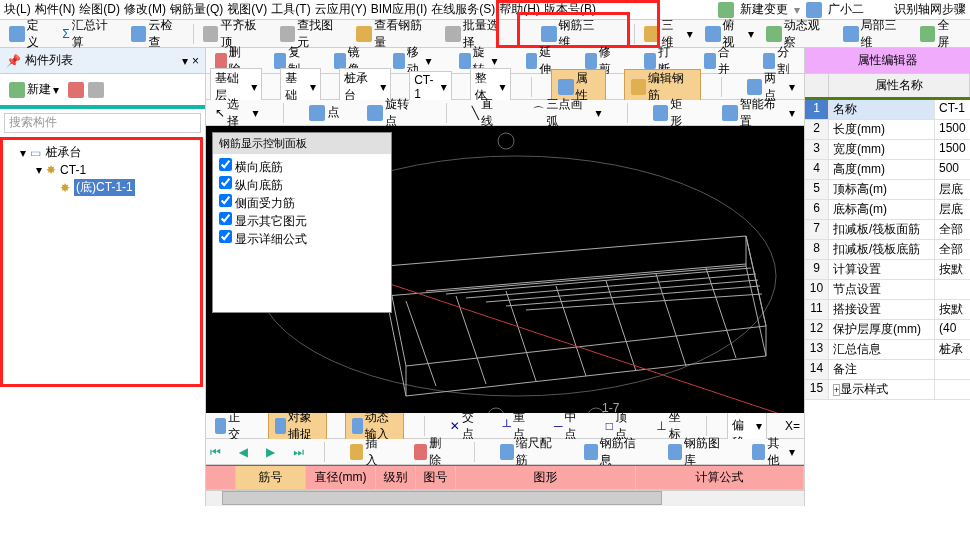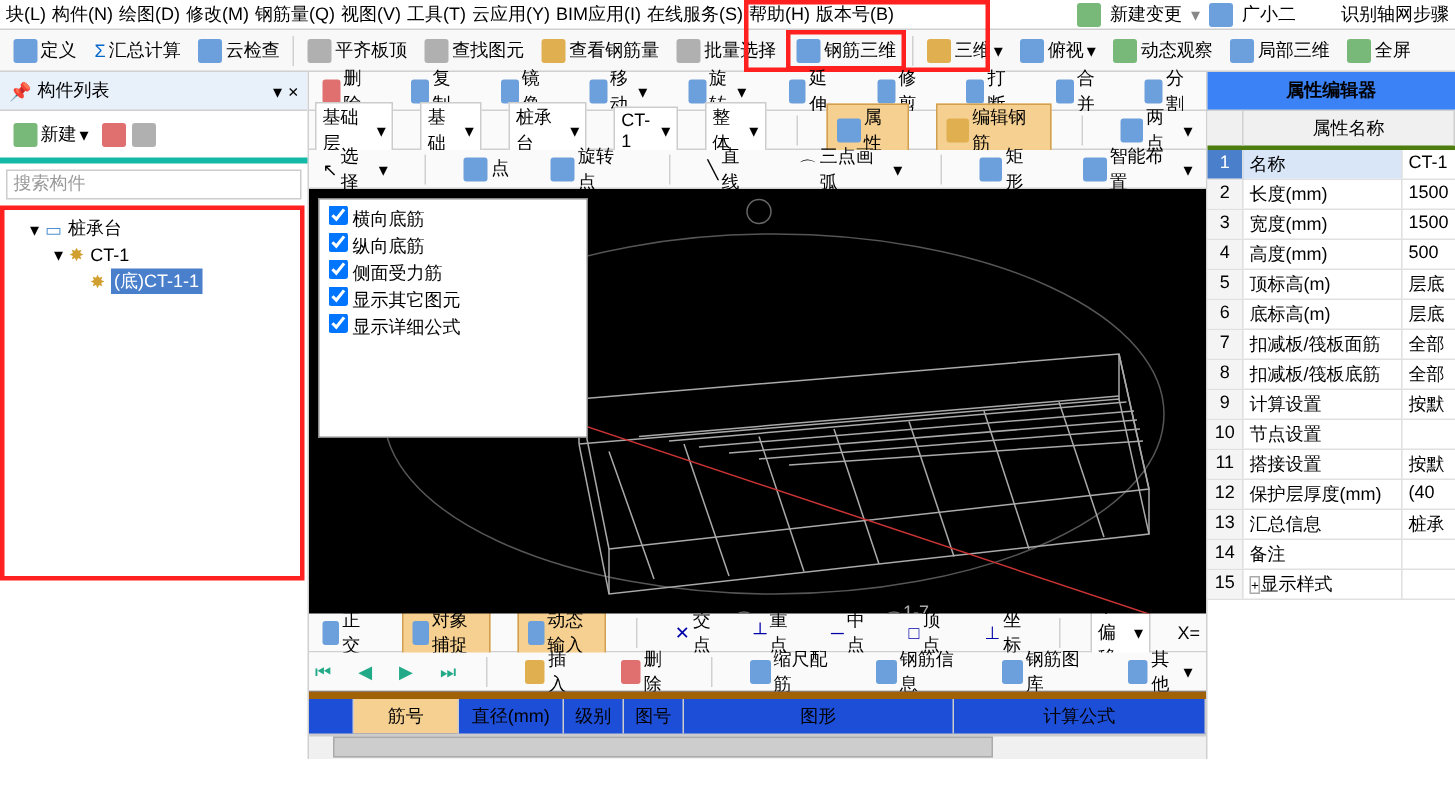--- a/index.html
+++ b/index.html
@@ -30,30 +30,30 @@
 .toolrow { height: 26px; border-bottom: 1px solid #d0d0d0; padding: 0 4px; gap: 18px; background: #fafafa; }
 .btn-orange { background: #f5d090; border: 1px solid #d0a050; padding: 0 6px; }
 .viewport { flex: 1; background: #000; position: relative; overflow: hidden; }
 .panel-float { position: absolute; top: 6px; left: 6px; width: 180px; background: #fff; border: 1px solid #888; }
 .panel-float-title { background: #e0e0e0; padding: 3px 6px; font-size: 11px; }
 .panel-float-body { padding: 4px 6px; }
 .panel-float-body label { display: block; font-size: 11px; }
 .axes { position: absolute; left: 30px; bottom: 130px; }
 .bottom-bars { }
 .right-pane { width: 166px; border-left: 1px solid #d0d0d0; display: flex; flex-direction: column; }
-.prop-title { background: #3b82f6; padding: 4px 6px; font-weight: bold; text-align: center; border-bottom: 1px solid #d0d0d0; }
+.prop-title { background: #f0abfc; padding: 4px 6px; font-weight: normal; text-align: center; border-bottom: 1px solid #d0d0d0; }
 .prop-head { display: flex; background: #f0f0f0; border-bottom: 3px solid #4d7c0f; }
 .prop-head div { padding: 3px 4px; border-right: 1px solid #d0d0d0; text-align: center; }
 .prop-row { display: flex; border-bottom: 1px solid #e0e0e0; }
 .prop-row .idx { width: 24px; text-align: center; background: #f4f4f4; border-right: 1px solid #e0e0e0; padding: 1px 0; }
 .prop-row .nm { width: 106px; padding: 1px 4px; border-right: 1px solid #e0e0e0; white-space: nowrap; overflow: hidden; }
 .prop-row .vl { flex: 1; padding: 1px 4px; white-space: nowrap; overflow: hidden; }
 .prop-row.sel .idx { background: #4a7fcc; color: #fff; }
 .prop-row.sel .nm { background: #d8e6f8; }
-.grid-head { display: flex; background: #1d4ed8; border-top: 5px solid #a16207; border-bottom: 1px solid #ccc; }
+.grid-head { display: flex; background: #fca5a5; border-top: 1px solid #a16207; border-bottom: 1px solid #ccc; }
 .grid-head div { padding: 3px 4px; border-right: 1px solid #ccc; text-align: center; }
 .drop { border: 1px solid #ccc; padding: 1px 4px; background: #fff; display: flex; align-items: center; gap: 2px; }
 .link-blue { color: #1166cc; text-align: center; }
 svg.wire { position: absolute; top: 0; left: 0; }
 .scroll-h { height: 16px; background: #f0f0f0; border-top: 1px solid #ccc; }
 .scroll-h-thumb { height: 14px; background: #cdcdcd; border: 1px solid #aaa; width: 440px; margin-left: 16px; }
 .plus { width: 12px; text-align: center; border: 1px solid #aaa; font-size: 9px; line-height: 10px; }
 </style>
 </head>
 <body>
@@ -105,21 +105,21 @@
       <span>查找图元</span>
     </div>
   <div class="tbtn">
       <span class="ico y"></span>
       <span>查看钢筋量</span>
     </div>
   <div class="tbtn">
       <span class="ico gray"></span>
       <span>批量选择</span>
     </div>
-  <div class="tbtn red-box" style="padding:2px 4px">
+  <div class="tbtn red-box" style="padding:2px 21px">
       <span class="ico"></span>
       <span>钢筋三维</span>
     </div>
   <div class="sep"></div>
   <div class="tbtn">
       <span class="ico y"></span>
       <span>三维</span>
       <span>▾</span>
     </div>
   <div class="tbtn">
@@ -334,20 +334,21 @@
       </svg>
       <div class="axes">
         <svg width="50" height="50">
           <line x1="15" y1="35" x2="15" y2="5" stroke="#2060ff" stroke-width="2"></line>
           <line x1="15" y1="35" x2="45" y2="35" stroke="#ff3030" stroke-width="2"></line>
           <line x1="15" y1="35" x2="2" y2="45" stroke="#20c040" stroke-width="2"></line>
           <text x="18" y="10" fill="#2060ff" font-size="10">z</text>
         </svg>
       </div>
       <div class="panel-float">
+        <div class="panel-float-title">钢筋显示控制面板</div>
         <div class="panel-float-body">
           <label><input type="checkbox" checked="" style=""> <span>横向底筋</span></label>
           <label><input type="checkbox" checked="" style=""> <span>纵向底筋</span></label>
           <label><input type="checkbox" checked="" style=""> <span>侧面受力筋</span></label>
           <label><input type="checkbox" checked="" style=""> <span>显示其它图元</span></label>
           <label><input type="checkbox" checked="" style=""> <span>显示详细公式</span></label>
           <div style="height:60px"></div>
         </div>
       </div>
     </div>

